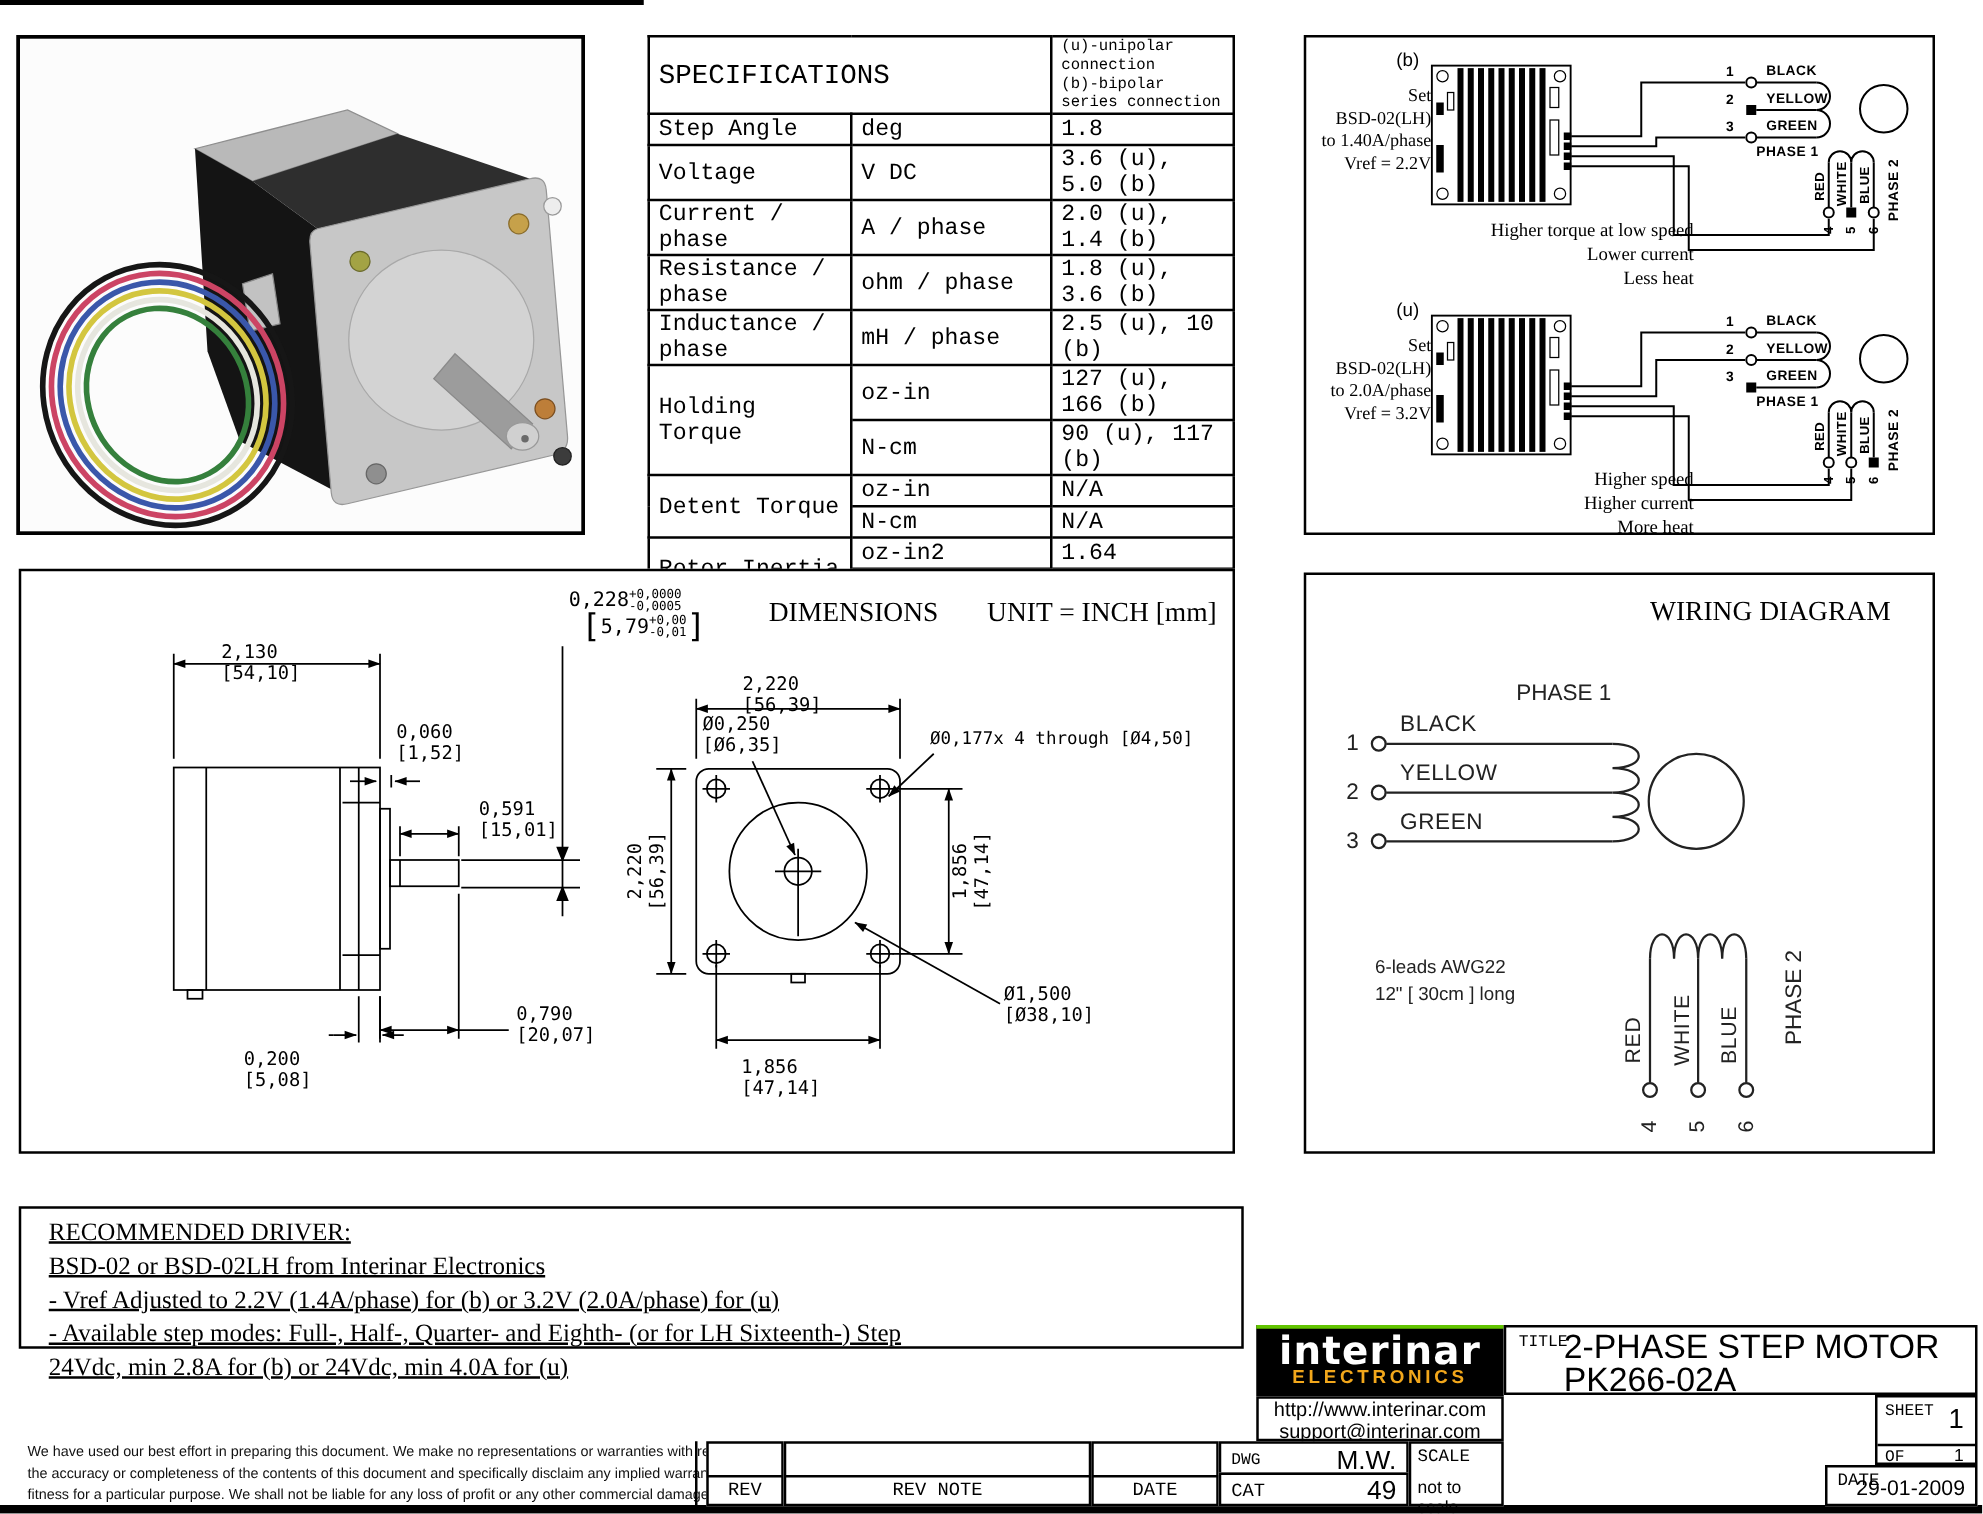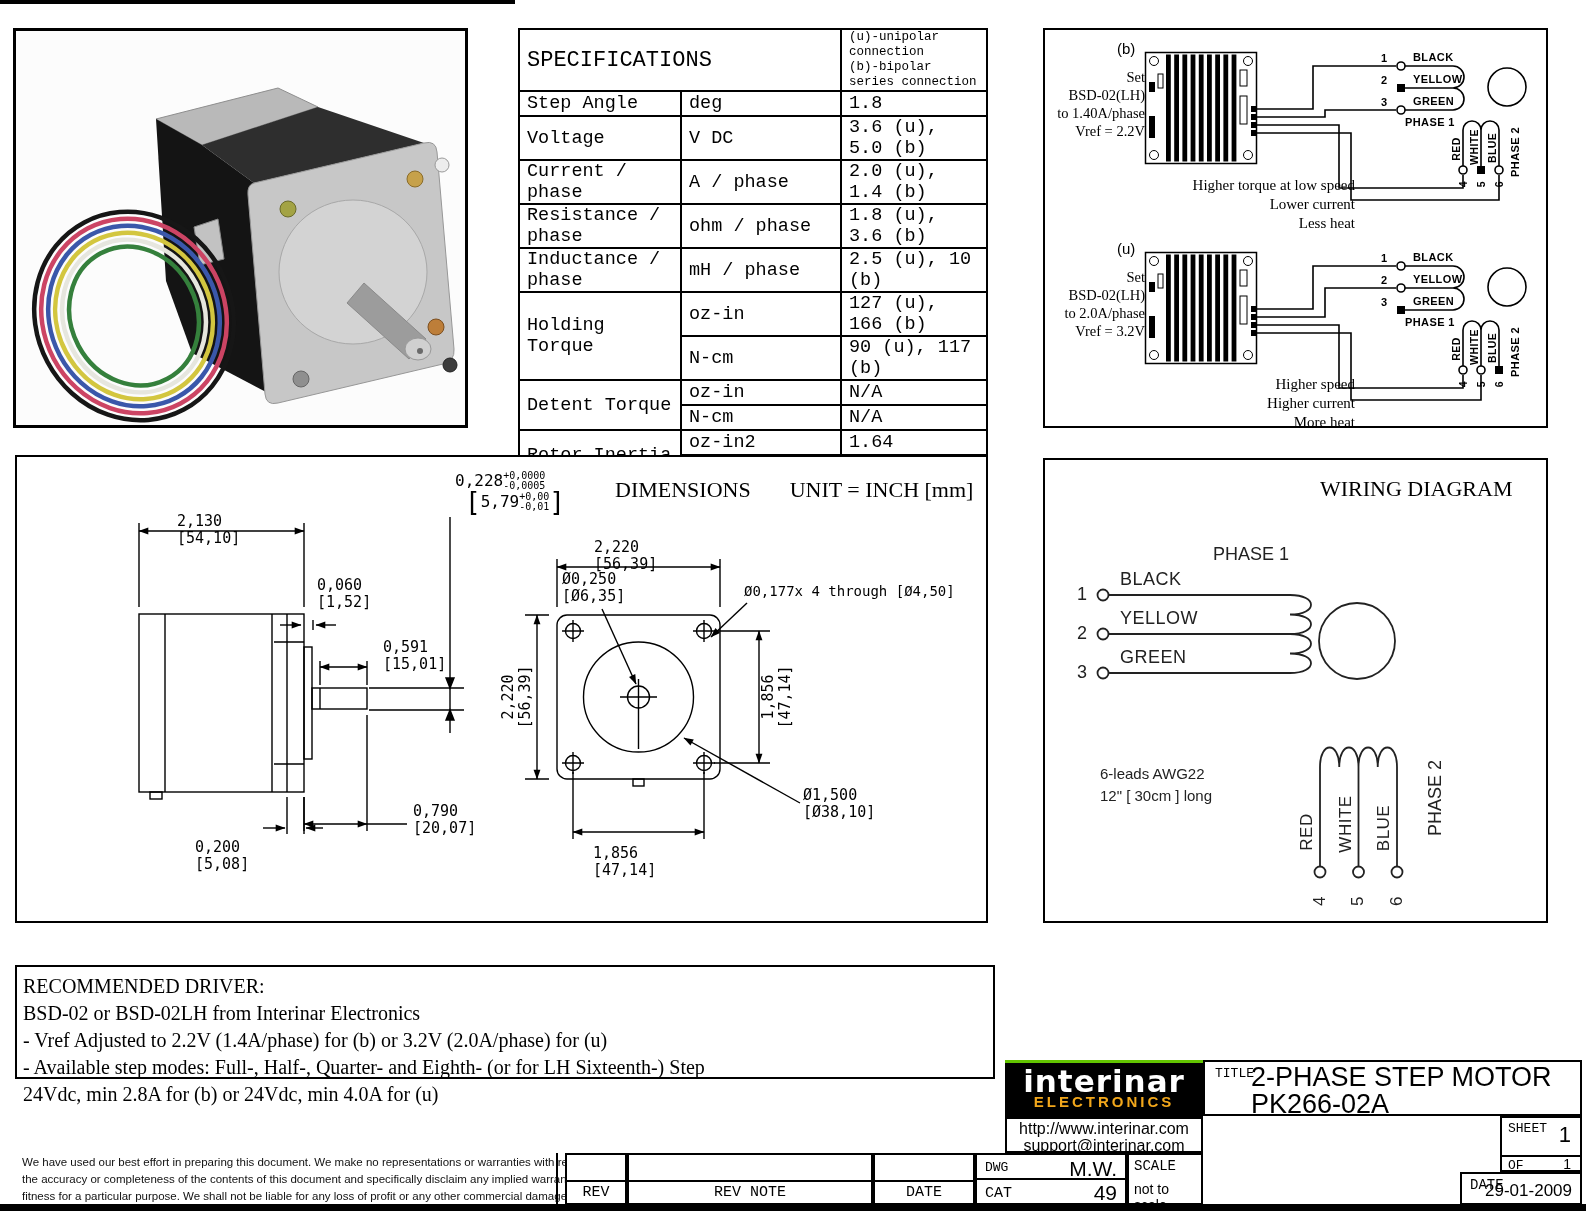--- a/index.html
+++ b/index.html
@@ -477,21 +477,21 @@
       </div>
     <div class="rotc wd-rot" style="left:262px;top:372px;">RED</div>
     <div class="rotc wd-rot" style="left:301px;top:364px;">WHITE</div>
     <div class="rotc wd-rot" style="left:339px;top:368px;">BLUE</div>
     <div class="rotc wd-rot" style="left:275px;top:441px;">4</div>
     <div class="rotc wd-rot" style="left:313px;top:441px;">5</div>
     <div class="rotc wd-rot" style="left:352px;top:441px;">6</div>
     <div class="rotc wd-ph" style="left:390px;top:338px;position:absolute;">PHASE 2</div>
   </div>
 
-  <div class="box" style="left:15px;top:965px;width:980px;height:114px;padding:6px 0 0 6px;">
+  <div class="box" style="left:15px;top:965px;width:980px;height:114px;padding:6px 0 0 22px;text-decoration:underline;">
     <div class="rec-line">RECOMMENDED DRIVER:</div>
     <div class="rec-line">BSD-02 or BSD-02LH from Interinar Electronics</div>
     <div class="rec-line">- Vref Adjusted to 2.2V (1.4A/phase) for (b) or 3.2V (2.0A/phase) for (u)</div>
     <div class="rec-line">- Available step modes: Full-, Half-, Quarter- and Eighth- (or for LH Sixteenth-) Step</div>
     <div class="rec-line">24Vdc, min 2.8A for (b) or 24Vdc, min 4.0A for (u)</div>
   </div>
 
   <div class="disc" style="left:22px;top:1154px;">
     <div>We have used our best effort in preparing this document. We make no representations or warranties with respect to</div>
     <div>the accuracy or completeness of the contents of this document and specifically disclaim any implied warranties of</div>

